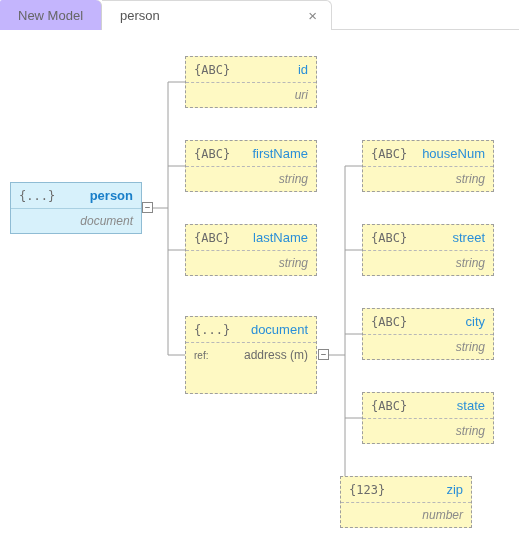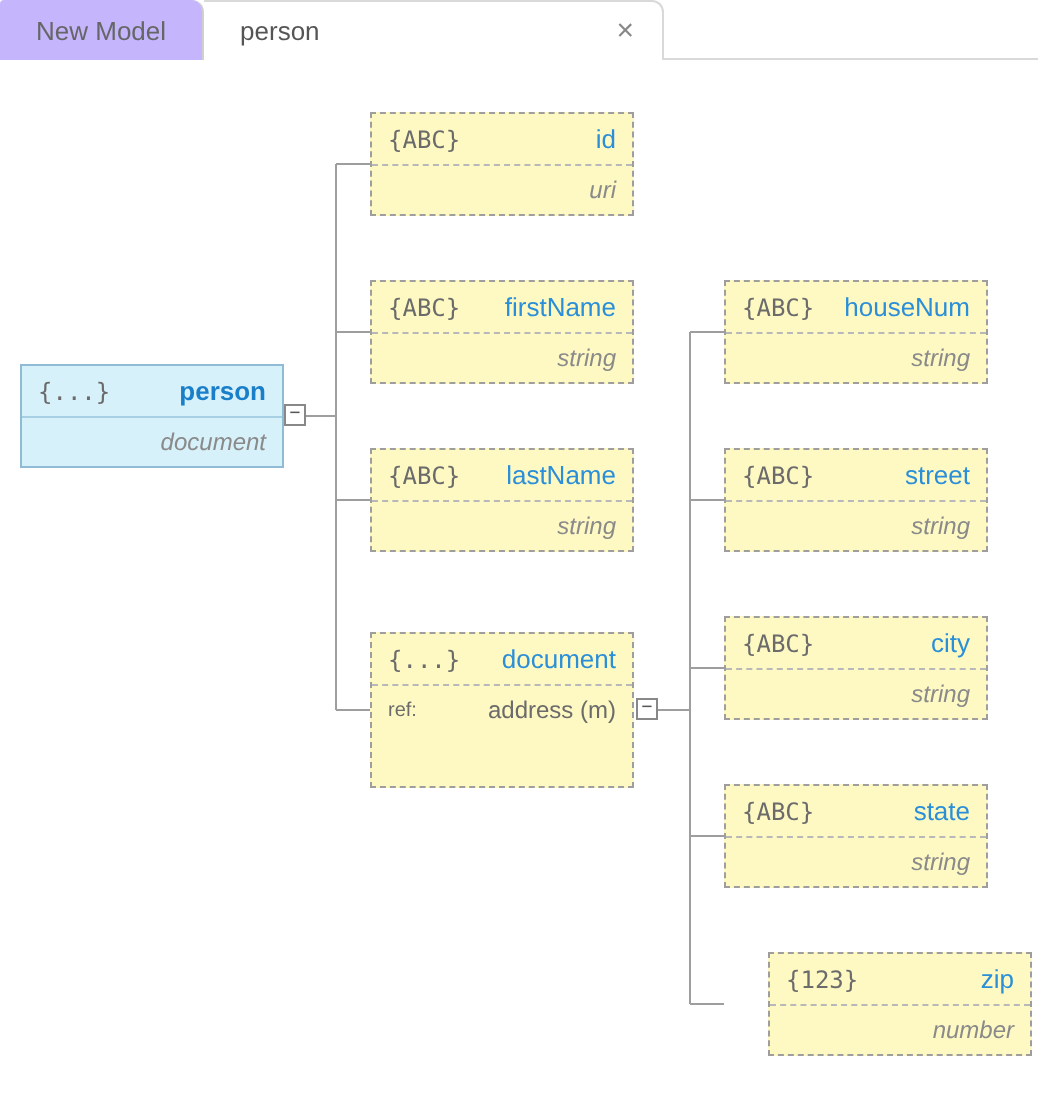--- a/index.html
+++ b/index.html
@@ -246,21 +246,21 @@
   <div class="node" style="left:362px; top:362px;">
     <div class="node-row">
       <span class="type-icon">{ABC}</span>
       <span class="field-name">state</span>
     </div>
     <div class="node-row">
         <span class="subtype">string</span>
       </div>
   </div>
 
-  <div class="node" style="left:384px; top:446px;">
+  <div class="node" style="left:340px; top:446px;">
     <div class="node-row">
       <span class="type-icon">{123}</span>
       <span class="field-name">zip</span>
     </div>
     <div class="node-row">
         <span class="subtype">number</span>
       </div>
   </div>
 
 </div>

